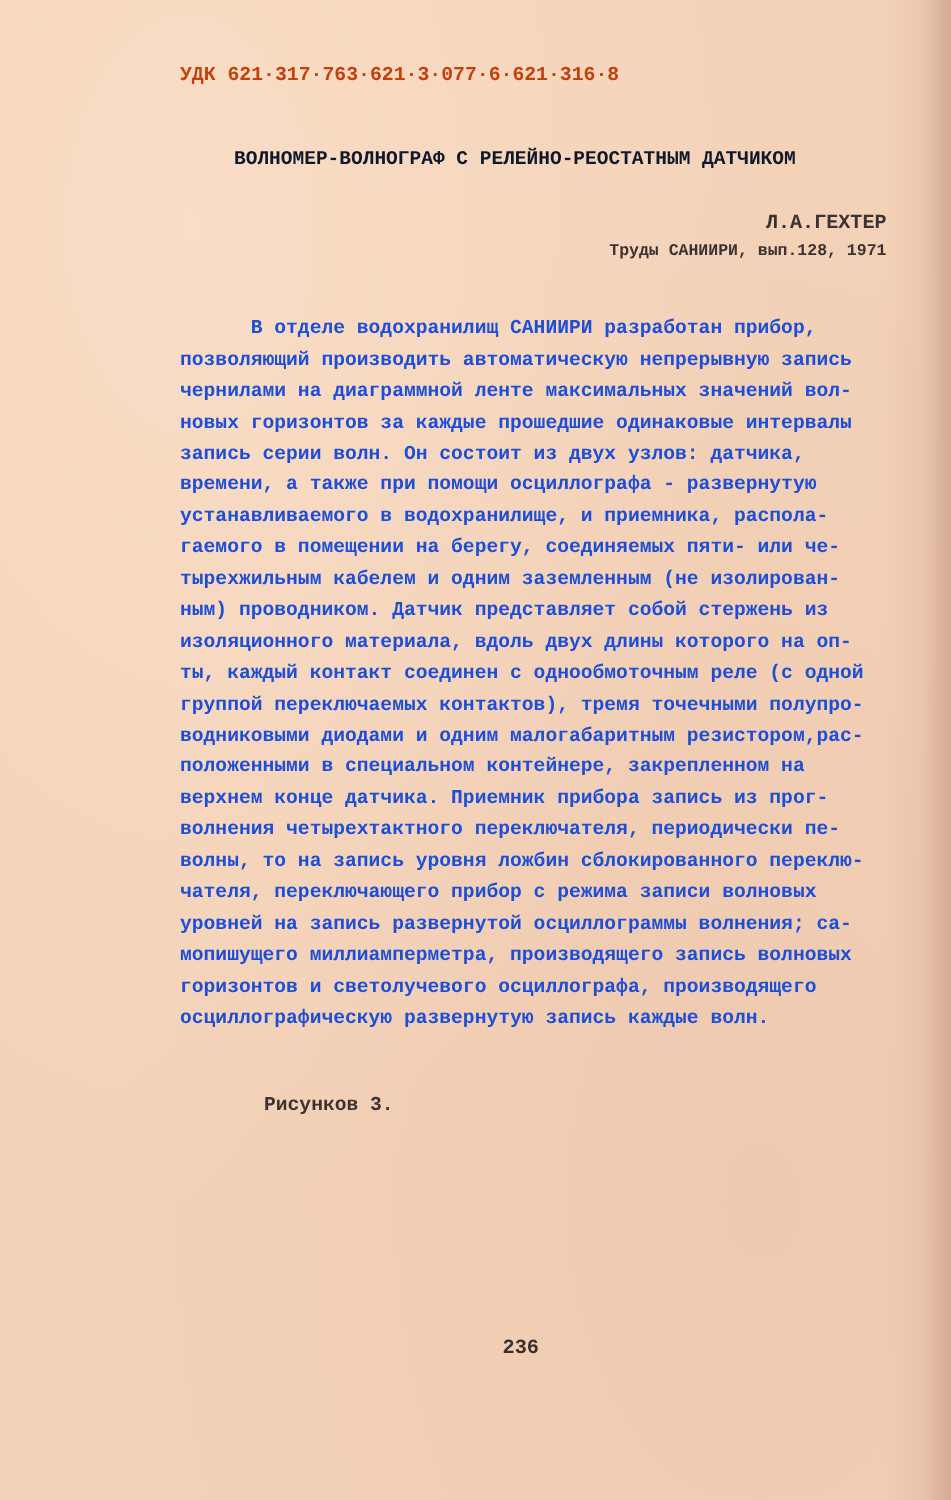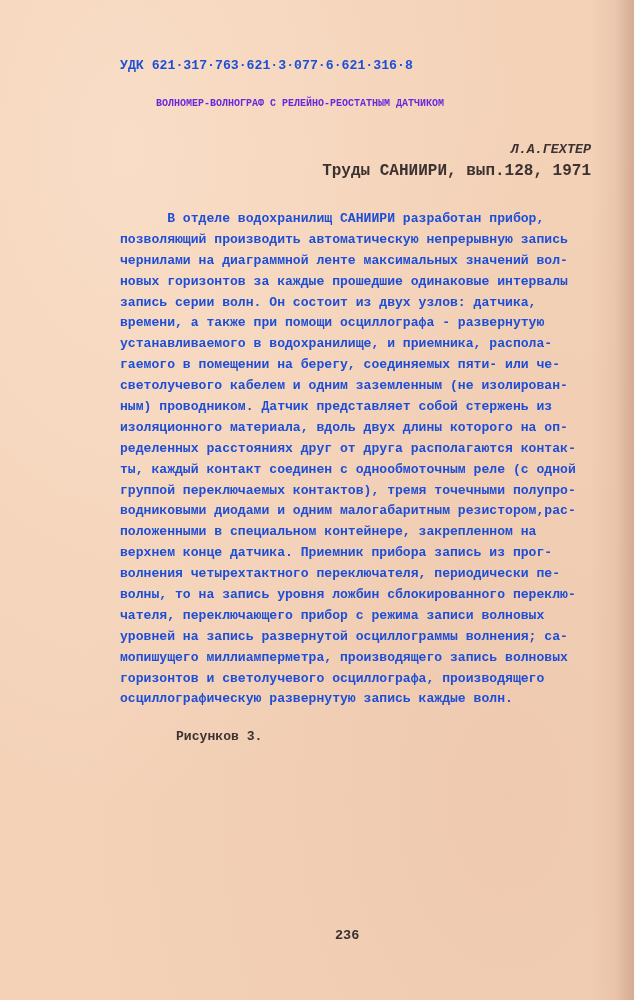--- a/index.html
+++ b/index.html
@@ -27,41 +27,40 @@
     .line {
       position: absolute;
       white-space: pre;
       font-family: "Liberation Mono", "DejaVu Sans Mono", monospace;
       font-weight: bold;
       color: #3d3232;
       letter-spacing: 0px;
     }
     .udc {
       left: 120px;
-      top: 58px;
+      top: 42px;
       font-size: 13.2px;
-      color: #1d4ed8;
+      color: #c2410c;
     }
     .title {
       left: 156px;
       top: 98px;
-      font-size: 10px;
-      color: #6d28d9;
+      font-size: 13px;
+      color: #0f172a;
     }
     .author {
       right: 43px;
       top: 142px;
       font-size: 13.4px;
       text-align: right;
-      font-style: italic;
     }
     .source {
       right: 43px;
       top: 162px;
-      font-size: 16px;
+      font-size: 11px;
       text-align: left;
     }
     .body-text {
       position: absolute;
       left: 120px;
       top: 209px;
       width: 480px;
       font-family: "Liberation Mono", "DejaVu Sans Mono", monospace;
       font-weight: bold;
       font-size: 13.1px;
@@ -75,21 +74,21 @@
     }
     .figures {
       position: absolute;
       left: 176px;
       top: 729px;
       font-size: 13.1px;
     }
     .page-number {
       position: absolute;
       left: 335px;
-      top: 928px;
+      top: 892px;
       font-family: "Liberation Mono", "DejaVu Sans Mono", monospace;
       font-weight: bold;
       font-size: 13.5px;
       color: #3a3030;
     }
     .edge-shadow {
       position: absolute;
       right: 0; top: 0;
       width: 18px; height: 1000px;
       background: linear-gradient(90deg, rgba(200,150,130,0) 0%, rgba(185,135,115,0.35) 100%);
@@ -110,24 +109,23 @@
 
   <div class="body-text">
     <span class="bl">      В отделе водохранилищ САНИИРИ разработан прибор,</span>
     <span class="bl">позволяющий производить автоматическую непрерывную запись</span>
     <span class="bl">чернилами на диаграммной ленте максимальных значений вол-</span>
     <span class="bl">новых горизонтов за каждые прошедшие одинаковые интервалы</span>
     <span class="bl">запись серии волн. Он состоит из двух узлов: датчика,</span>
     <span class="bl">времени, а также при помощи осциллографа - развернутую</span>
     <span class="bl">устанавливаемого в водохранилище, и приемника, распола-</span>
     <span class="bl">гаемого в помещении на берегу, соединяемых пяти- или че-</span>
-    <span class="bl">светолучевого кабелем и одним заземленным (не изолирован-</span>
+    <span class="bl">тырехжильным кабелем и одним заземленным (не изолирован-</span>
     <span class="bl">ным) проводником. Датчик представляет собой стержень из</span>
     <span class="bl">изоляционного материала, вдоль двух длины которого на оп-</span>
-    <span class="bl">ределенных расстояниях друг от друга располагаются контак-</span>
     <span class="bl">ты, каждый контакт соединен с однообмоточным реле (с одной</span>
     <span class="bl">группой переключаемых контактов), тремя точечными полупро-</span>
     <span class="bl">водниковыми диодами и одним малогабаритным резистором,рас-</span>
     <span class="bl">положенными в специальном контейнере, закрепленном на</span>
     <span class="bl">верхнем конце датчика. Приемник прибора запись из прог-</span>
     <span class="bl">волнения четырехтактного переключателя, периодически пе-</span>
     <span class="bl">волны, то на запись уровня ложбин сблокированного переклю-</span>
     <span class="bl">чателя, переключающего прибор с режима записи волновых</span>
     <span class="bl">уровней на запись развернутой осциллограммы волнения; са-</span>
     <span class="bl">мопишущего миллиамперметра, производящего запись волновых</span>

